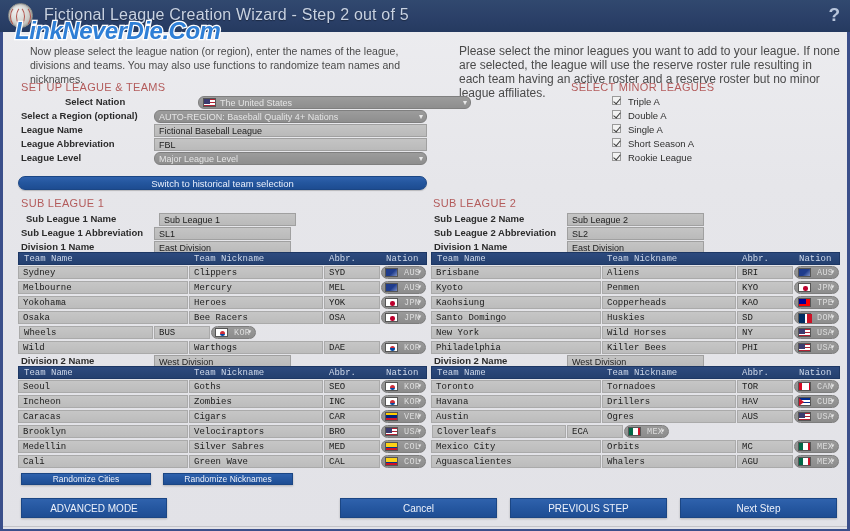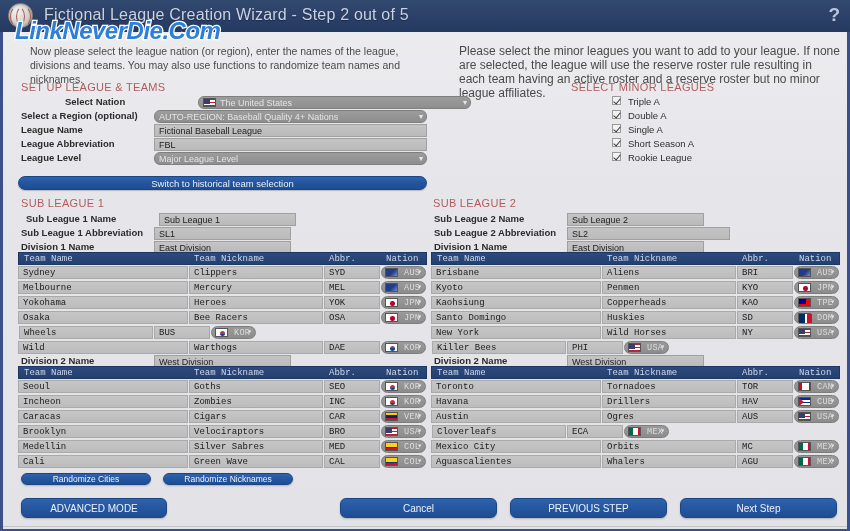--- a/index.html
+++ b/index.html
@@ -164,21 +164,21 @@
     content: ""; position: absolute; left: 1.5px; top: 0px;
     width: 3px; height: 6px; border: solid #3a3a3a;
     border-width: 0 1.4px 1.4px 0; transform: rotate(40deg);
   }
   .cblabel { font-size: 9.5px; color: #2e2e2e; margin-left: 7px; white-space: nowrap; }
 
   
   .btn-pill {
     position: absolute;
     background: linear-gradient(180deg,#2f62ad 0%, #2557a0 50%, #1e4d93 100%);
-    border: 1px solid #1b4684; border-radius: 6px;
+    border: 1px solid #1b4684; border-radius: 0;
     color: #eef2fb; text-align: center; cursor: pointer;
     box-shadow: 0 1px 2px rgba(0,0,0,.22);
     display: flex; align-items: center; justify-content: center;
   }
   .sep-line {
     position: absolute; left: 0; right: 0; bottom: 2px; height: 1px;
     background: #c3c3c8;
   }
 
   
@@ -459,21 +459,21 @@
     </div>
 
   <div class="sect-hdr" style="left:430px;top:197px">SUB LEAGUE 2</div>
   <div id="sl2-fields">
       <div class="frow" style="left: 431px; top: 213px; width: 260px;">
         <span class="flabel">Sub League 2 Name</span>
         <span class="fval text" style="left:133px;width:137px">Sub League 2</span>
       </div>
       <div class="frow" style="left: 431px; top: 227px; width: 260px;">
         <span class="flabel">Sub League 2 Abbreviation</span>
-        <span class="fval text" style="left:133px;width:163px">SL2</span>
+        <span class="fval text" style="left:133px;width:137px">SL2</span>
       </div>
       <div class="frow" style="left: 431px; top: 241px; width: 260px;">
         <span class="flabel">Division 1 Name</span>
         <span class="fval text" style="left:133px;width:137px">East Division</span>
       </div>
       <div class="frow" style="left: 431px; top: 355px; width: 260px;">
         <span class="flabel">Division 2 Name</span>
         <span class="fval text" style="left:133px;width:137px">West Division</span>
       </div>
     </div>
@@ -543,20 +543,21 @@
         <div class="colgap"></div>
         <div class="cell" style="width:56px">NY</div>
         <div class="colgap"></div>
         <div class="nation" style="width:45px">
           <span class="flag f-usa"></span>
           <span class="code">USA</span>
           <span class="caret">▾</span>
         </div>
       </div>
       <div class="trow">
+        <div class="cell" style="width:170px">Philadelphia</div>
         <div class="colgap"></div>
         <div class="cell" style="width:134px">Killer Bees</div>
         <div class="colgap"></div>
         <div class="cell" style="width:56px">PHI</div>
         <div class="colgap"></div>
         <div class="nation" style="width:45px">
           <span class="flag f-usa"></span>
           <span class="code">USA</span>
           <span class="caret">▾</span>
         </div>

